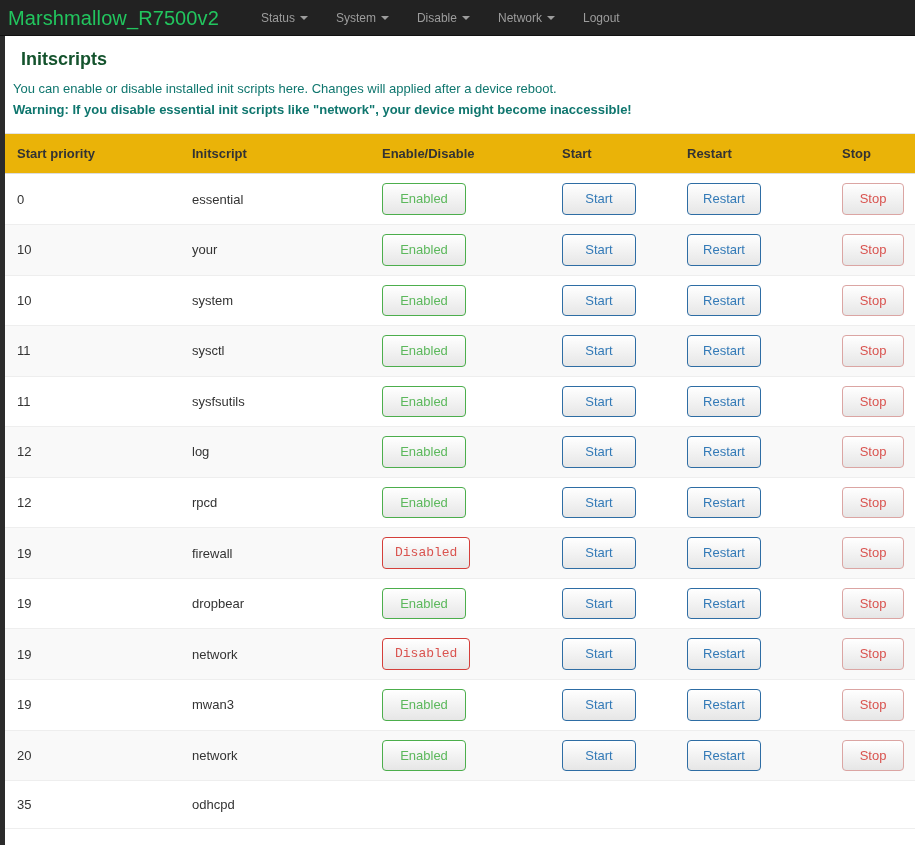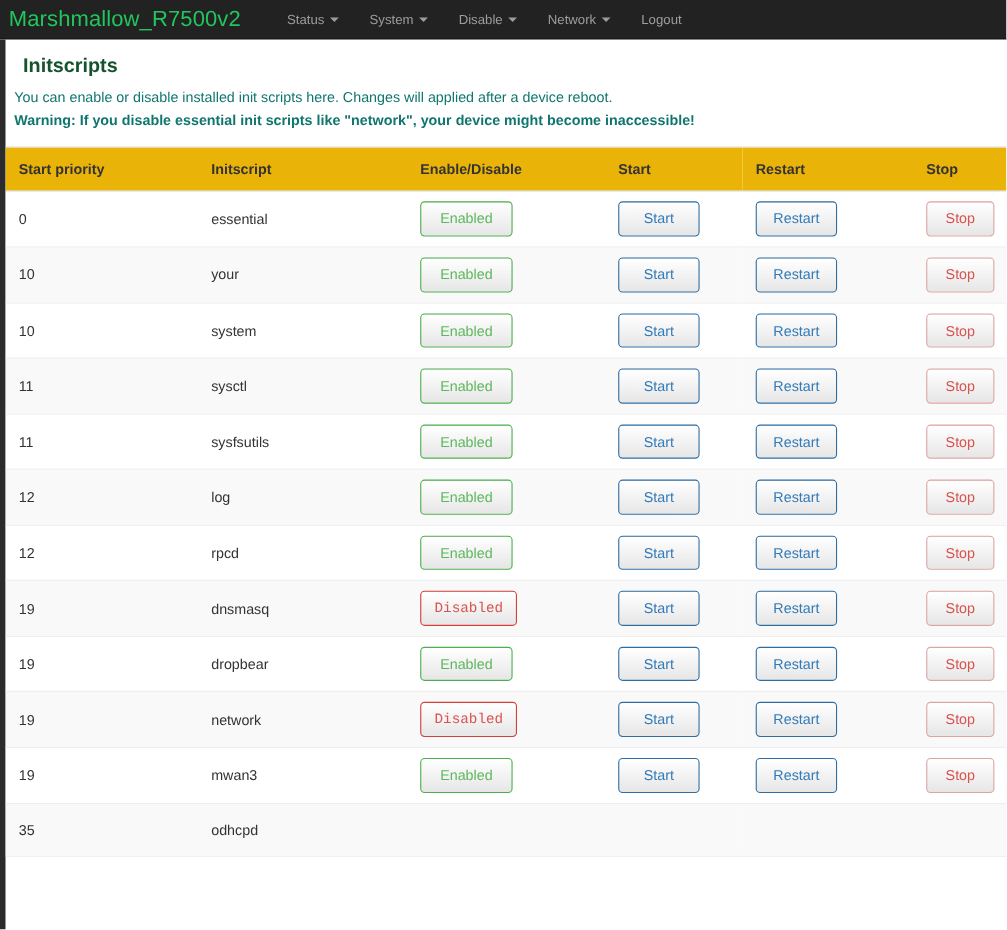--- a/index.html
+++ b/index.html
@@ -274,21 +274,21 @@
           <tr>
             <td>12</td>
             <td>rpcd</td>
             <td><button class="btn btn-enabled">Enabled</button></td>
             <td><button class="btn btn-start">Start</button></td>
             <td><button class="btn btn-restart">Restart</button></td>
             <td><button class="btn btn-stop">Stop</button></td>
           </tr>
           <tr>
             <td>19</td>
-            <td>dnsmasq</td>
+            <td>firewall</td>
             <td><button class="btn btn-disabled">Disabled</button></td>
             <td><button class="btn btn-start">Start</button></td>
             <td><button class="btn btn-restart">Restart</button></td>
             <td><button class="btn btn-stop">Stop</button></td>
           </tr>
           <tr>
             <td>19</td>
             <td>dropbear</td>
             <td><button class="btn btn-enabled">Enabled</button></td>
             <td><button class="btn btn-start">Start</button></td>
@@ -299,20 +299,28 @@
             <td>19</td>
             <td>network</td>
             <td><button class="btn btn-disabled">Disabled</button></td>
             <td><button class="btn btn-start">Start</button></td>
             <td><button class="btn btn-restart">Restart</button></td>
             <td><button class="btn btn-stop">Stop</button></td>
           </tr>
           <tr>
             <td>19</td>
             <td>mwan3</td>
+            <td><button class="btn btn-enabled">Enabled</button></td>
+            <td><button class="btn btn-start">Start</button></td>
+            <td><button class="btn btn-restart">Restart</button></td>
+            <td><button class="btn btn-stop">Stop</button></td>
+          </tr>
+          <tr>
+            <td>20</td>
+            <td>network</td>
             <td><button class="btn btn-enabled">Enabled</button></td>
             <td><button class="btn btn-start">Start</button></td>
             <td><button class="btn btn-restart">Restart</button></td>
             <td><button class="btn btn-stop">Stop</button></td>
           </tr>
           <tr>
             <td>35</td>
             <td>odhcpd</td>
             <td></td>
             <td></td>

